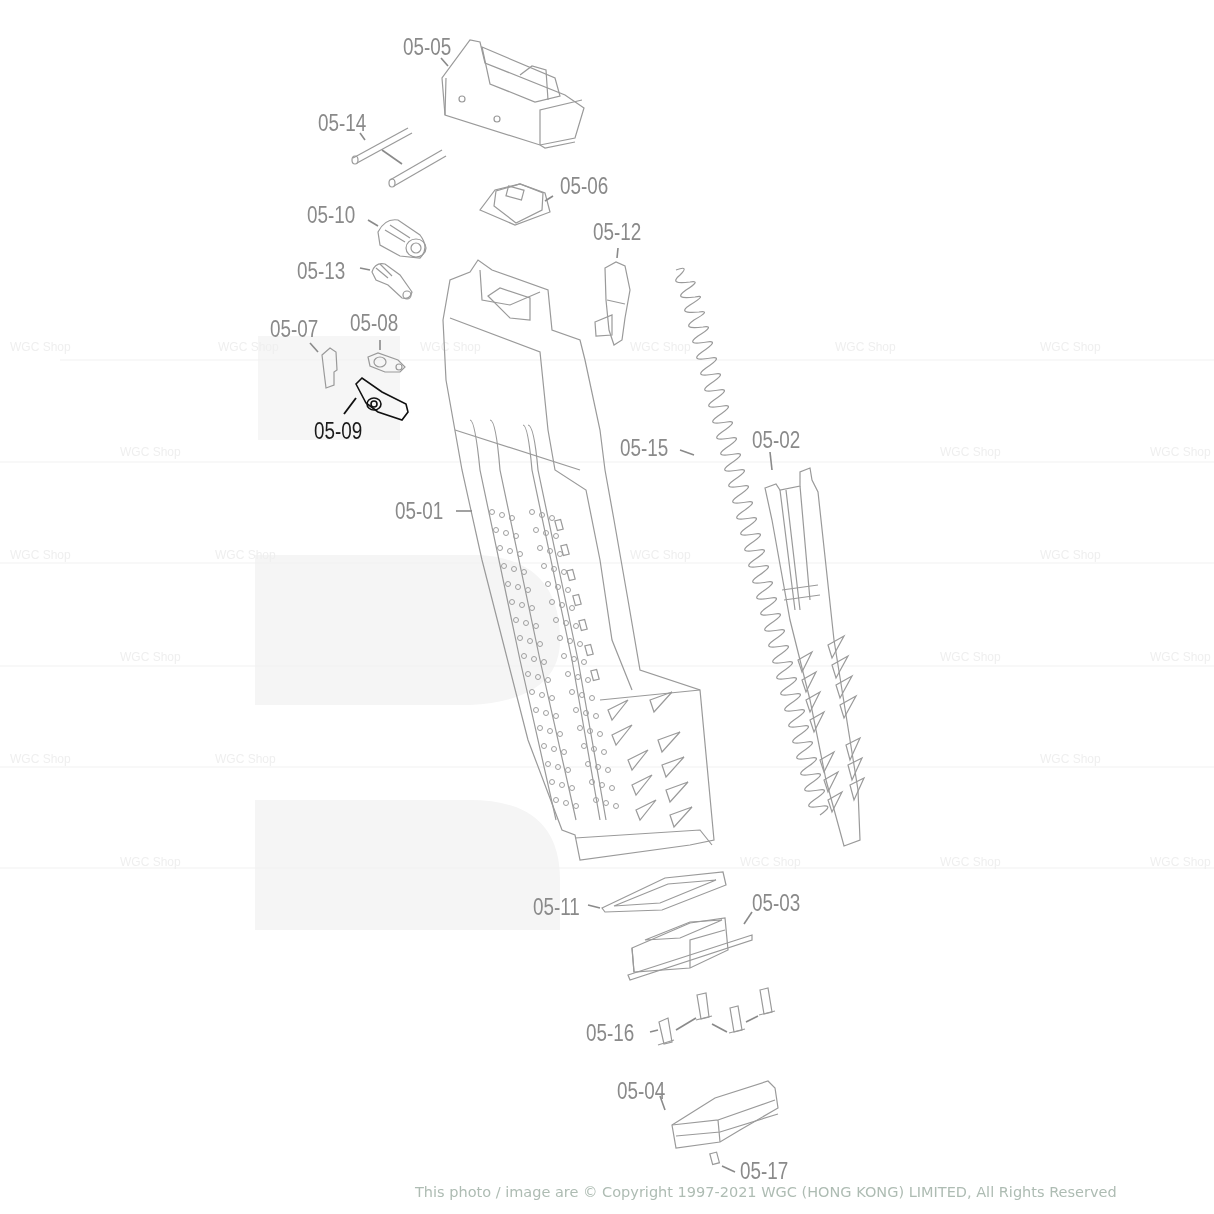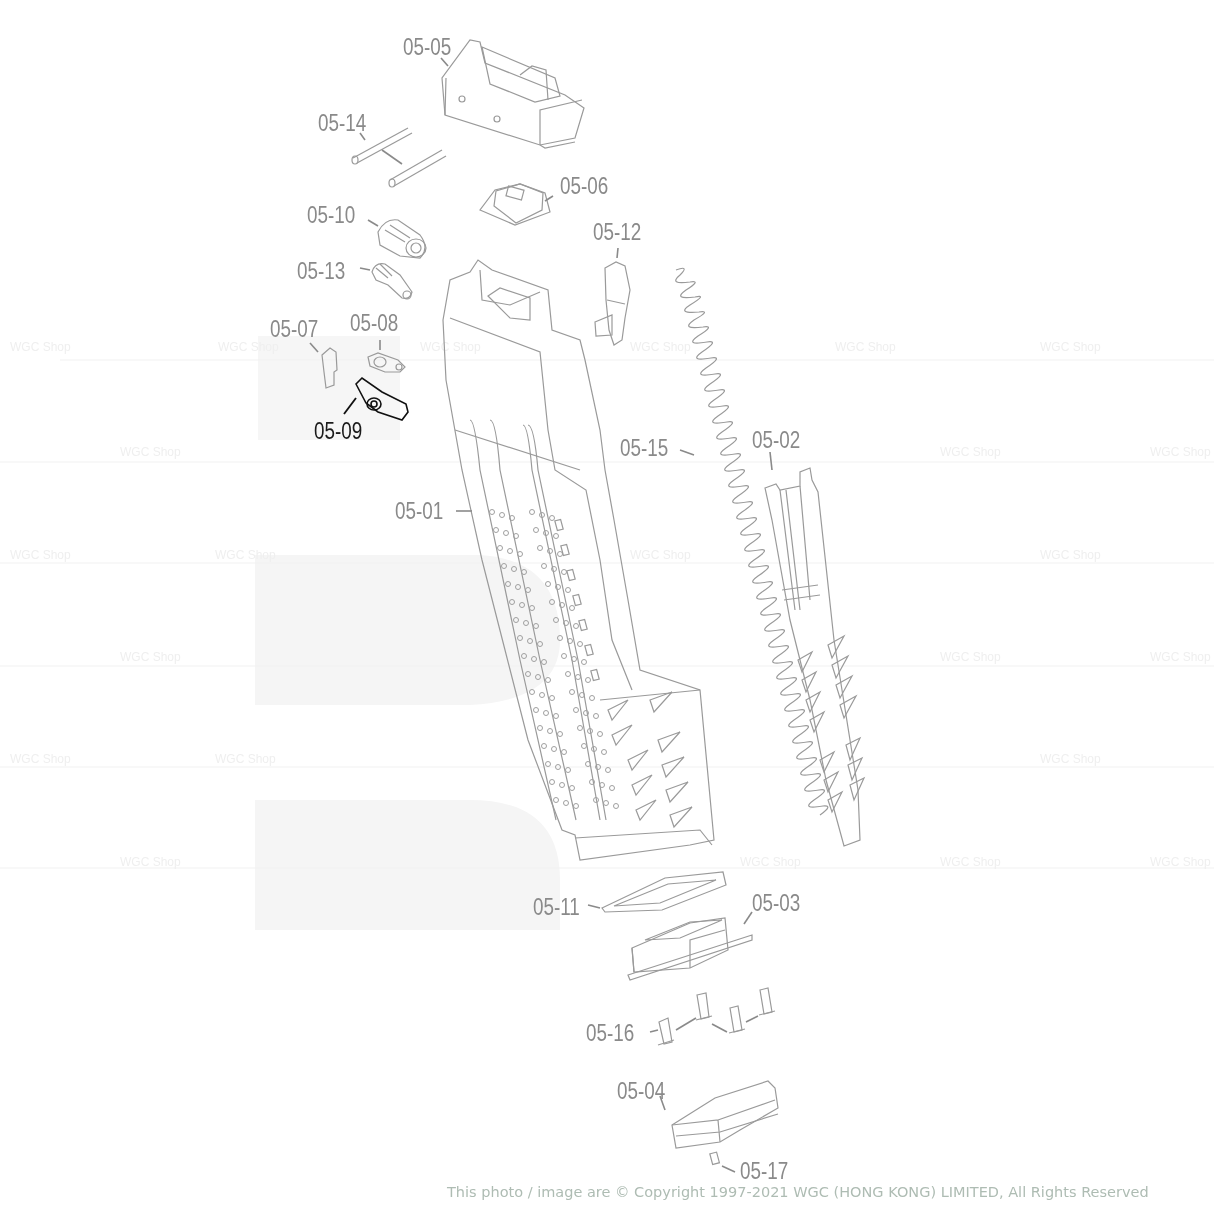--- a/index.html
+++ b/index.html
@@ -6,21 +6,21 @@
   body { width:1214px; height:1214px; position:relative; overflow:hidden; font-family:"Liberation Sans", sans-serif; }
   .canvas { position:absolute; left:0; top:0; width:1214px; height:1214px; }
   .bgmark { position:absolute; left:0; top:0; }
   .part-label { position:absolute; font-family:"Liberation Sans Narrow","Liberation Sans", sans-serif; font-size:23px; color:#8a8a8a; letter-spacing:0px; transform:scaleX(0.82); transform-origin:left top; white-space:nowrap; line-height:1; }
   .part-label.highlight { color:#1b1b1b; }
   .wm { position:absolute; font-size:12px; color:#efefef; white-space:nowrap; }
   .logo { position:absolute; left:808px; top:1078px; width:400px; height:100px; }
   .logo-line1 { position:absolute; left:10px; top:0px; font-size:72px; font-weight:bold; color:#9bb5a6; letter-spacing:-2px; line-height:1; transform:scaleX(1.05); transform-origin:left top; }
   .logo-line2 { position:absolute; left:105px; top:44px; font-size:72px; font-weight:bold; color:#9bb5a6; letter-spacing:-2px; line-height:1; transform:scaleX(1.08); transform-origin:left top; }
   .logo-com { position:absolute; left:312px; top:66px; font-size:34px; font-weight:bold; color:#9bb5a6; line-height:1; }
-  .copyright { position:absolute; left:415px; top:1184px; font-family:"DejaVu Sans", sans-serif; font-size:14.5px; color:#aebcb3; white-space:nowrap;margin-left:32px; }
+  .copyright { position:absolute; left:415px; top:1184px; font-family:"DejaVu Sans", sans-serif; font-size:14.5px; color:#aebcb3; white-space:nowrap; }
   svg .ln { fill:none; stroke:#9a9a9a; stroke-width:1.2; }
   svg .lnk { fill:none; stroke:#111; stroke-width:1.6; }
   svg .leader { stroke:#8a8a8a; stroke-width:1.6; }
   svg .leaderk { stroke:#111; stroke-width:1.8; }
 </style>
 </head>
 <body>
 
 <div class="canvas">
 

